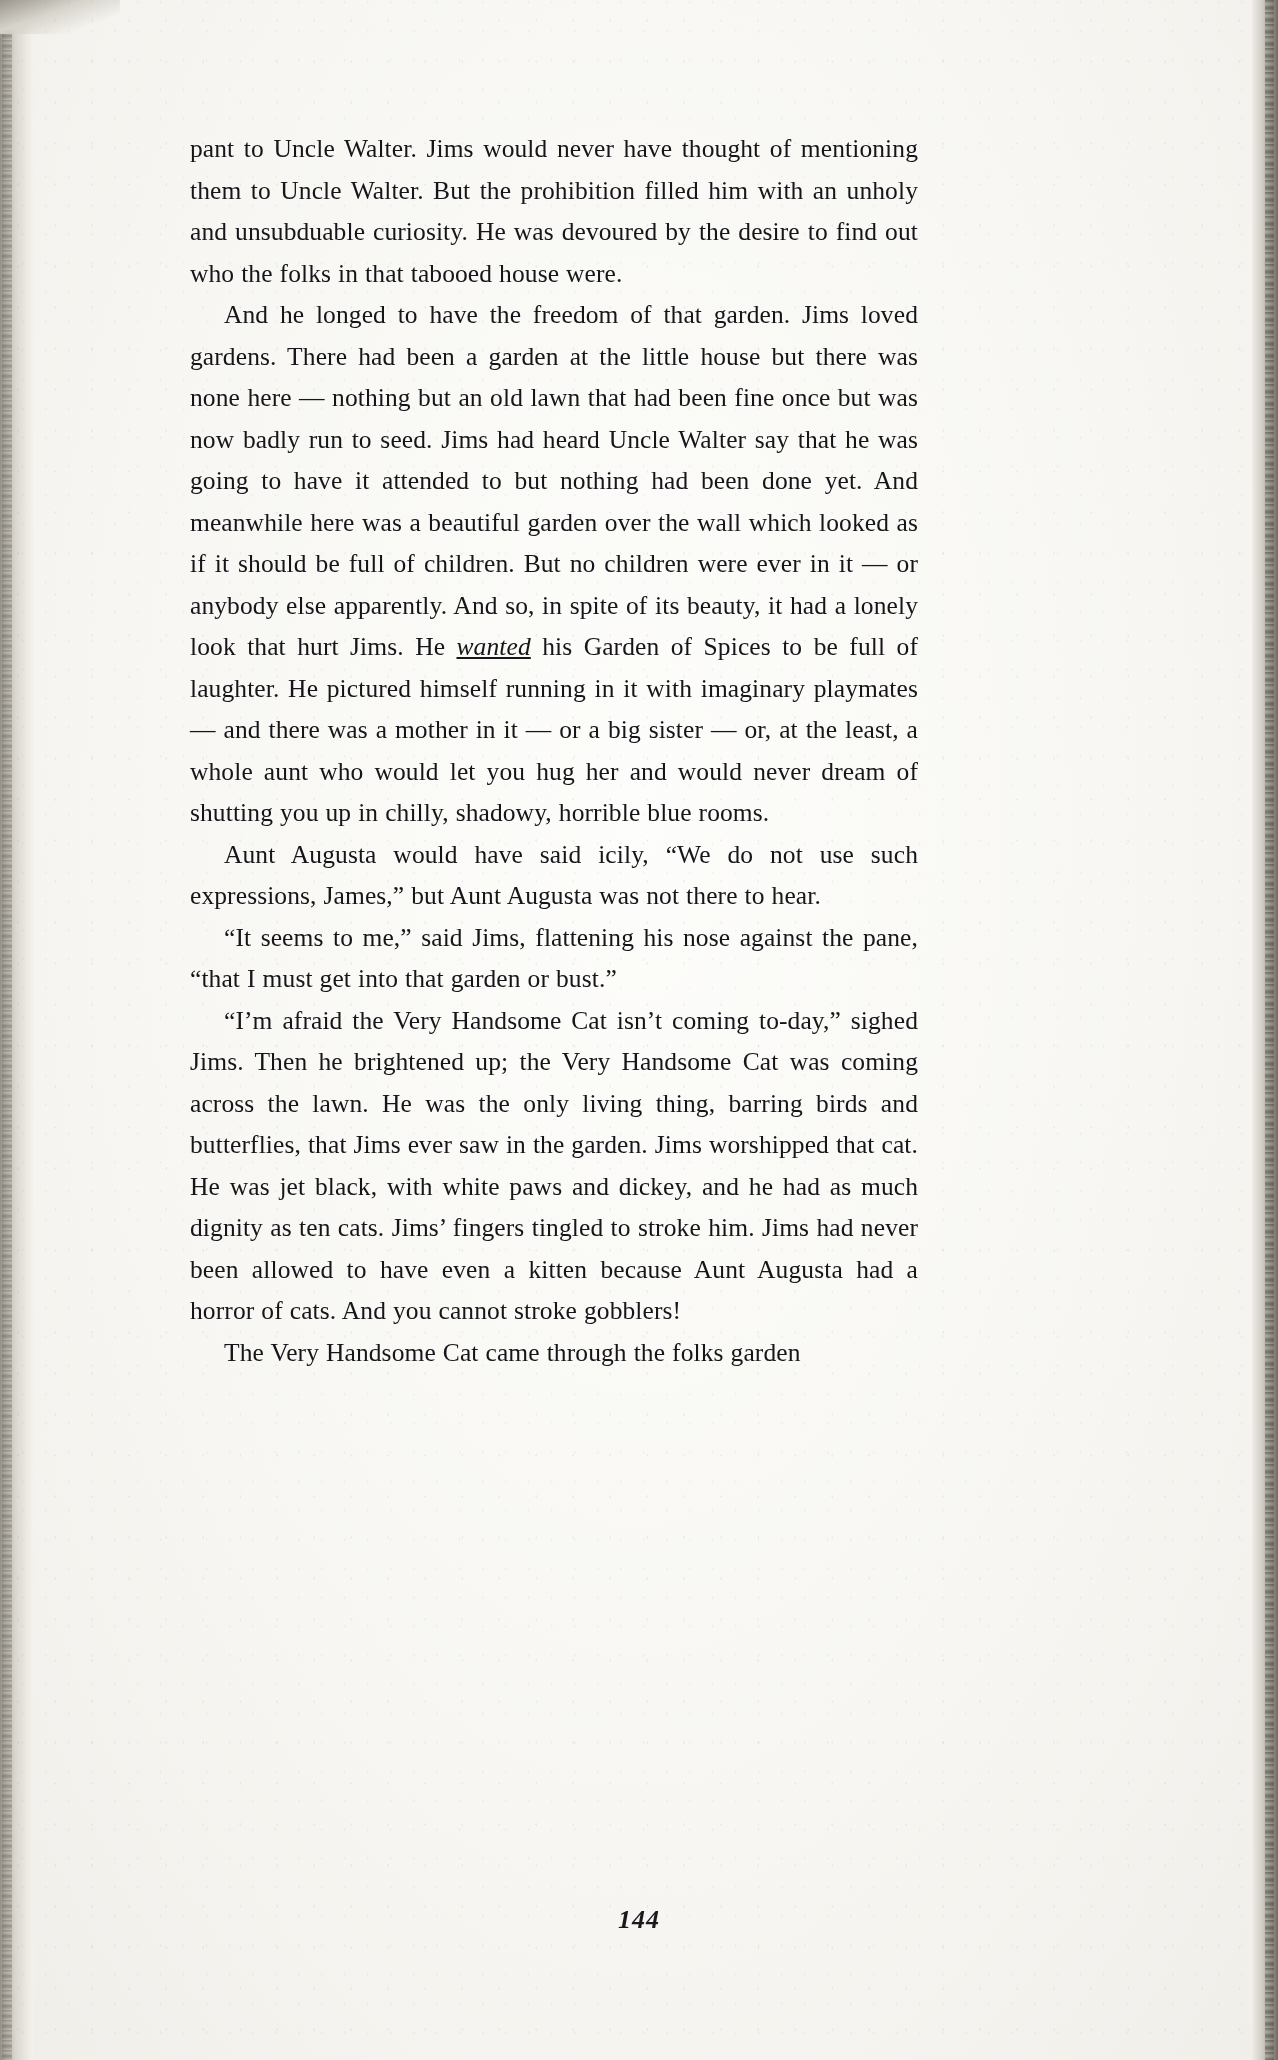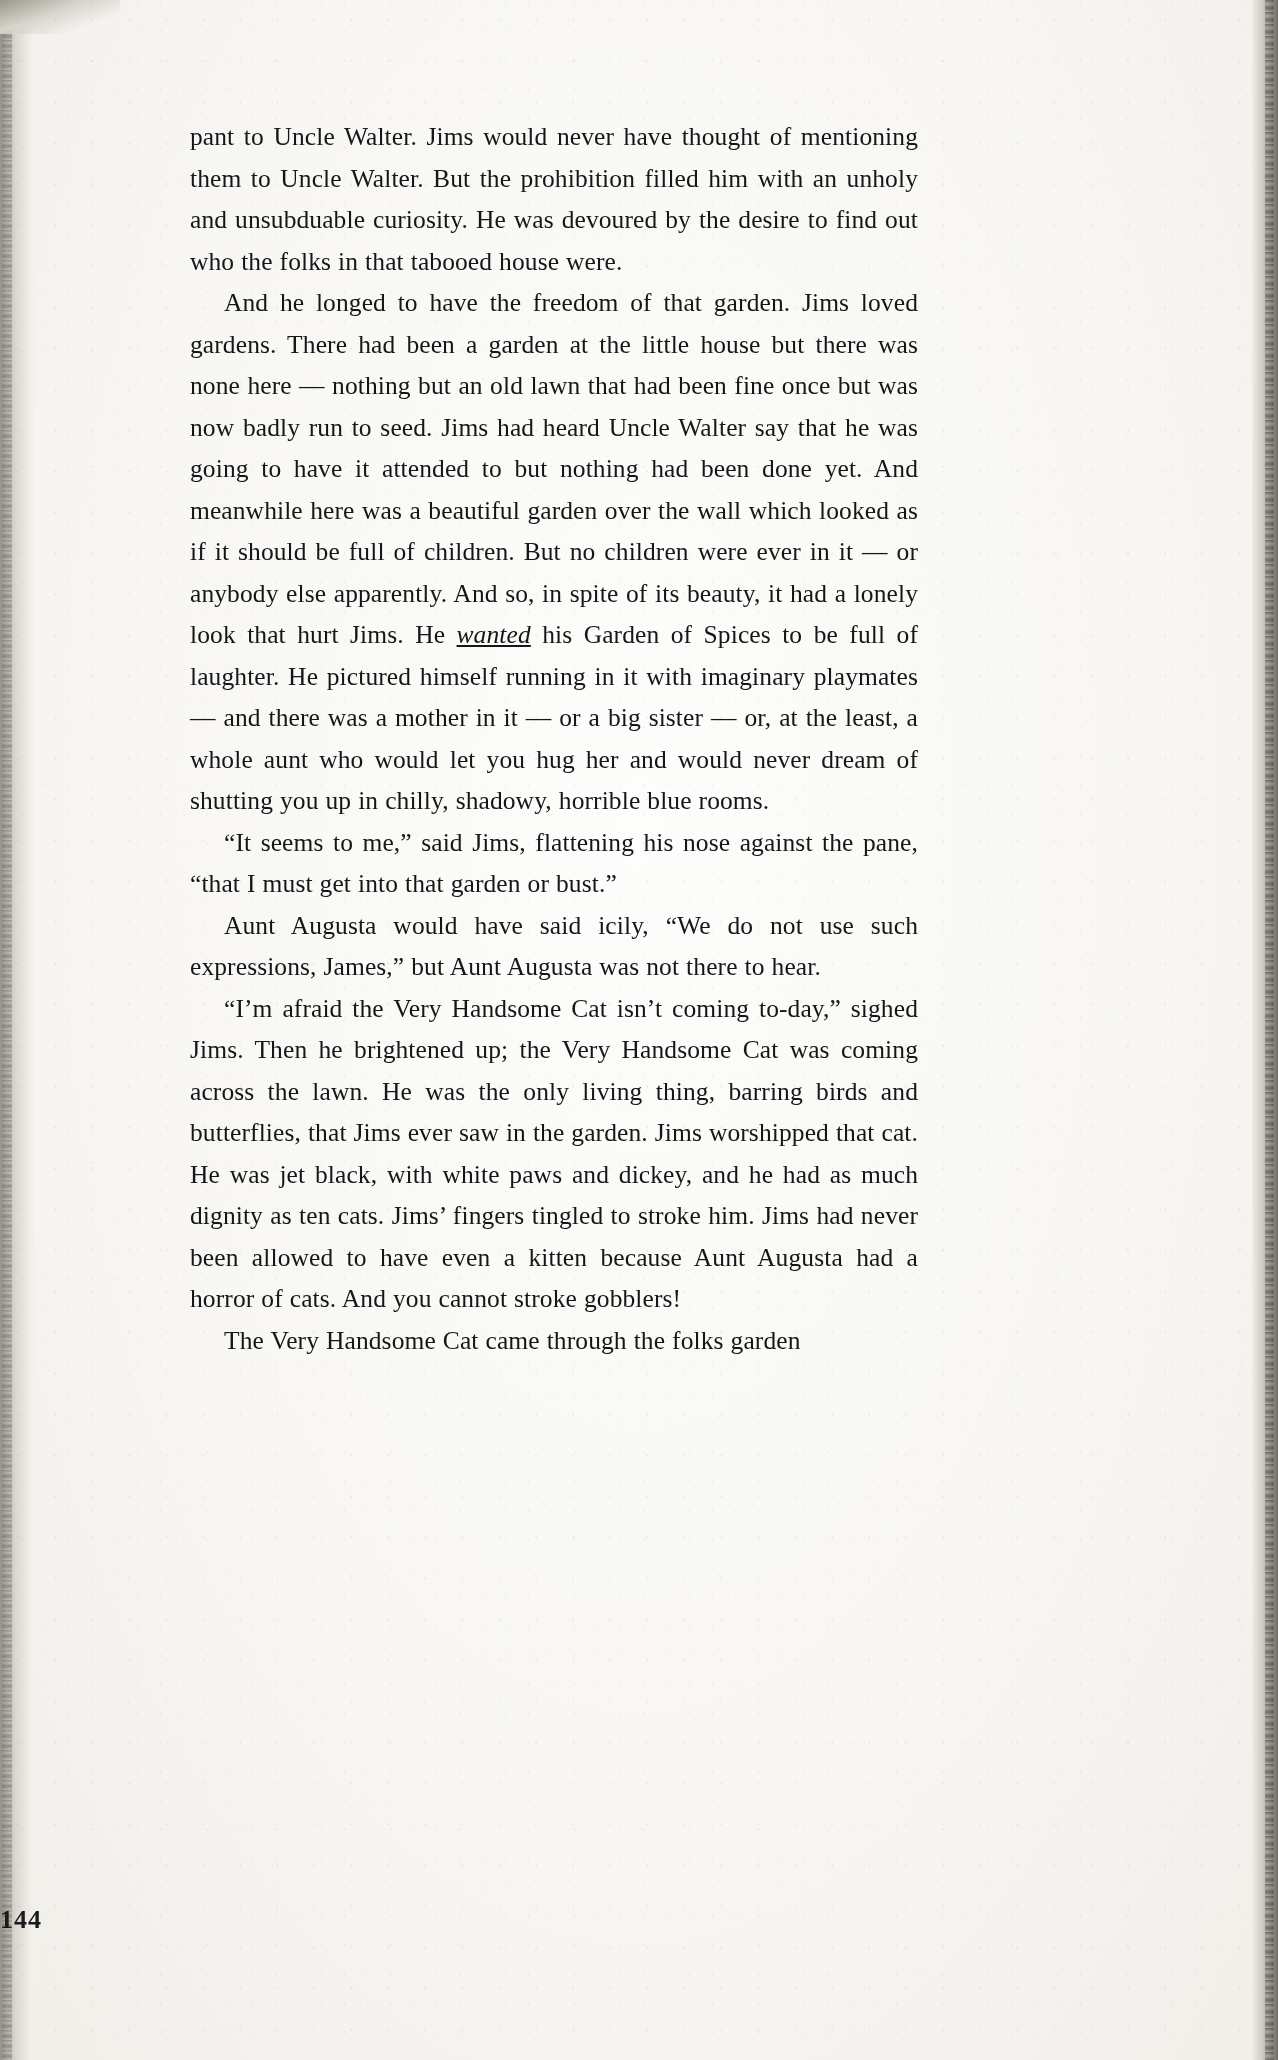--- a/index.html
+++ b/index.html
@@ -76,21 +76,21 @@
     position: absolute;
     left: 0; top: 0;
     width: 120px; height: 34px;
     background: linear-gradient(160deg, #9a968e 0%, #d7d4cc 40%, rgba(240,238,232,0) 75%);
   }
 
   
   #text-column {
     position: absolute;
     left: 190px;
-    top: 116px;
+    top: 128px;
     width: 728px;
   }
 
   .para {
     margin: 0;
     text-align: justify;
     text-justify: inter-word;
     font-size: 25.5px;
     line-height: 41.5px;
     color: #16161a;
@@ -104,24 +104,26 @@
   .para em {
     font-style: italic;
     text-decoration: underline;
   }
 
   #page-number {
     position: absolute;
     left: 0;
     right: 0;
     top: 1905px;
+    text-align: center;
     font-size: 26px;
     font-weight: bold;
     color: #1a1a1e;
     letter-spacing: 1px;
+    font-style: italic;
   }
 
   
   #grain {
     position: absolute;
     inset: 0;
     pointer-events: none;
     background-image:
       radial-gradient(rgba(120,115,105,0.13) 1px, transparent 1px),
       radial-gradient(rgba(120,115,105,0.09) 1px, transparent 1px);
@@ -137,23 +139,23 @@
 <div id="gutter-left"></div>
 <div id="gutter-right"></div>
 <div id="corner-shadow"></div>
 
 <div id="text-column">
 
   <p class="para no-indent">pant to Uncle Walter. Jims would never have thought of mentioning them to Uncle Walter. But the prohibition filled him with an unholy and unsubduable curiosity. He was devoured by the desire to find out who the folks in that tabooed house were.</p>
 
   <p class="para"><span>And he longed to have the freedom of that garden. Jims loved gardens. There had been a garden at the little house but there was none here — nothing but an old lawn that had been fine once but was now badly run to seed. Jims had heard Uncle Walter say that he was going to have it attended to but nothing had been done yet. And meanwhile here was a beautiful garden over the wall which looked as if it should be full of children. But no children were ever in it — or anybody else apparently. And so, in spite of its beauty, it had a lonely look that hurt Jims. He </span><em>wanted</em><span> his Garden of Spices to be full of laughter. He pictured himself running in it with imaginary playmates — and there was a mother in it — or a big sister — or, at the least, a whole aunt who would let you hug her and would never dream of shutting you up in chilly, shadowy, horrible blue rooms.</span></p>
 
+  <p class="para">Aunt Augusta would have said icily, “We do not use such expressions, James,” but Aunt Augusta was not there to hear.</p>
+
   <p class="para">“It seems to me,” said Jims, flattening his nose against the pane, “that I must get into that garden or bust.”</p>
-
-  <p class="para">Aunt Augusta would have said icily, “We do not use such expressions, James,” but Aunt Augusta was not there to hear.</p>
 
   <p class="para">“I’m afraid the Very Handsome Cat isn’t coming to-day,” sighed Jims. Then he brightened up; the Very Handsome Cat was coming across the lawn. He was the only living thing, barring birds and butterflies, that Jims ever saw in the garden. Jims worshipped that cat. He was jet black, with white paws and dickey, and he had as much dignity as ten cats. Jims’ fingers tingled to stroke him. Jims had never been allowed to have even a kitten because Aunt Augusta had a horror of cats. And you cannot stroke gobblers!</p>
 
   <p class="para">The Very Handsome Cat came through the folks garden</p>
 
 </div>
 
 <div id="page-number">144</div>
 
 <div id="grain"></div>

